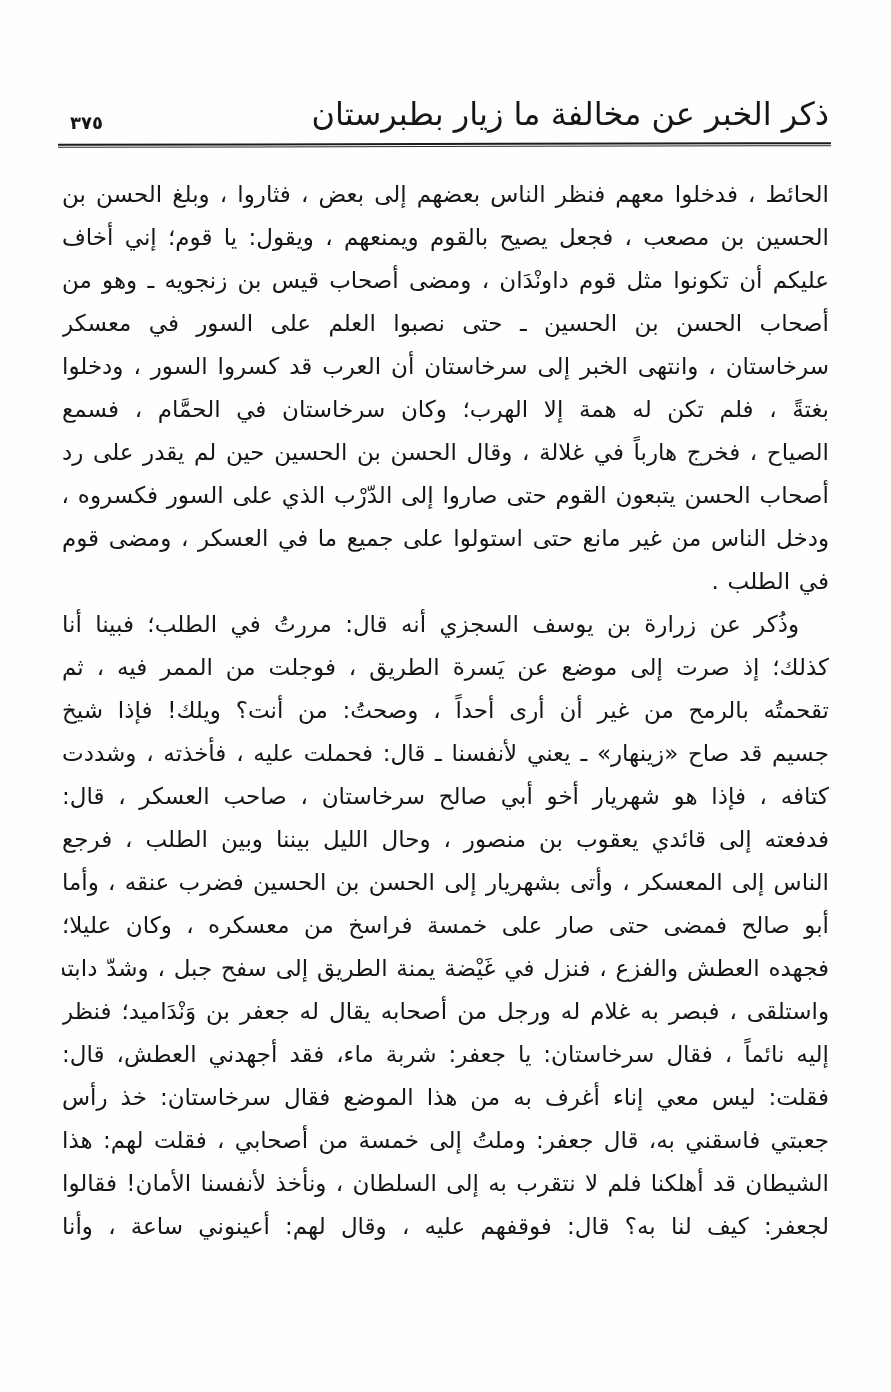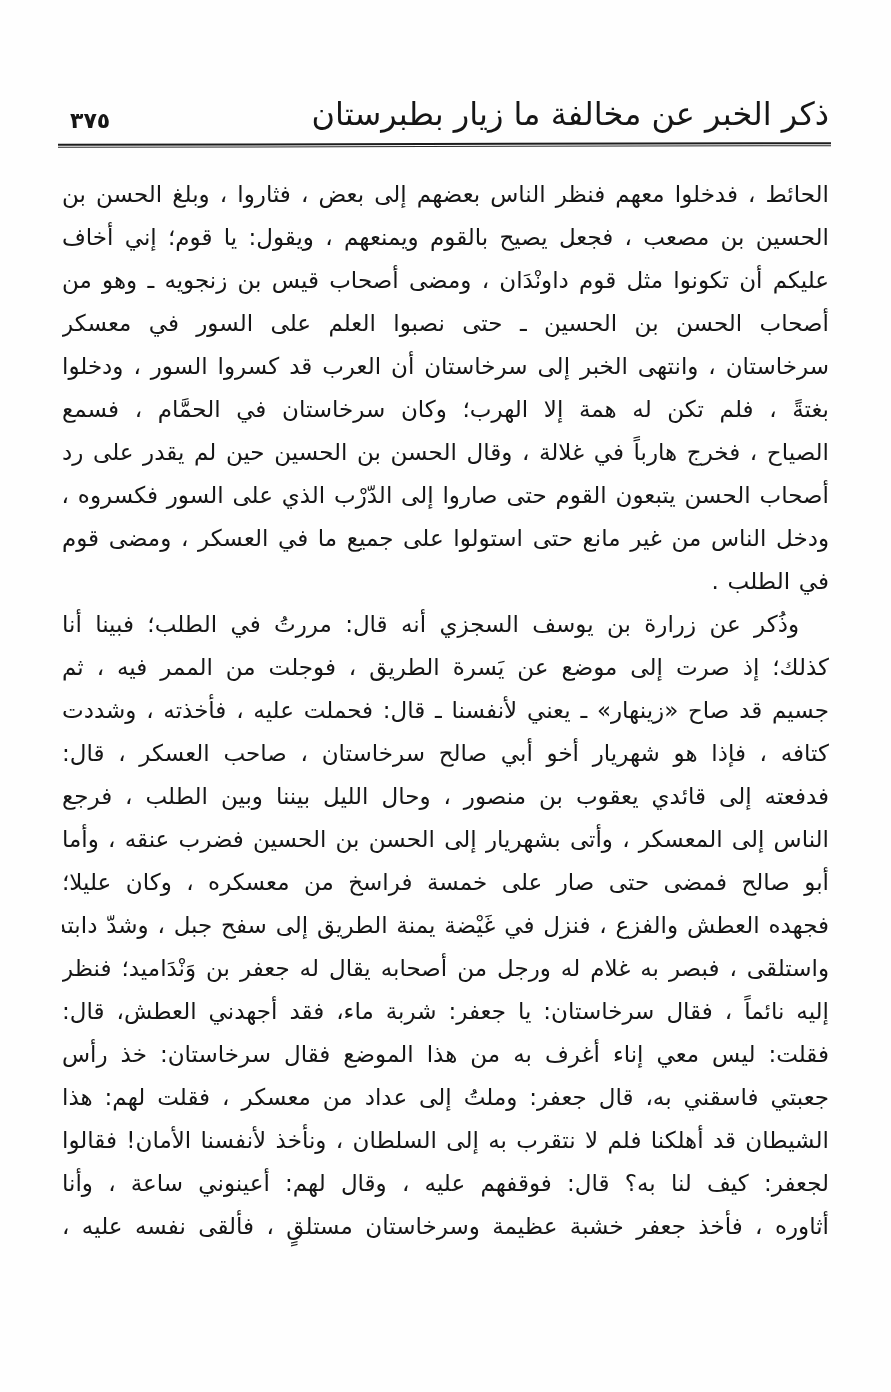--- a/index.html
+++ b/index.html
@@ -27,21 +27,21 @@
     margin-top: 56px;
   }
   .chapter-title {
     font-size: 32px;
     font-weight: normal;
     letter-spacing: 0.5px;
     white-space: nowrap;
     margin-top: 39px;
   }
   .page-number {
-    font-size: 22px;
+    font-size: 18px;
     font-weight: bold;
     white-space: nowrap;
     text-align: right;
   }
   .header-rule {
     margin: 10px 60px 0 58px;
     height: 1px;
     border-top: 2px solid #1c1c1c;
     border-bottom: 1px solid #2a2a2a;
     transform: rotate(-0.12deg);
@@ -91,29 +91,29 @@
         <div class="line">سرخاستان ، وانتهى الخبر إلى سرخاستان أن العرب قد كسروا السور ، ودخلوا</div>
         <div class="line">بغتةً ، فلم تكن له همة إلا الهرب؛ وكان سرخاستان في الحمَّام ، فسمع</div>
         <div class="line">الصياح ، فخرج هارباً في غلالة ، وقال الحسن بن الحسين حين لم يقدر على رد</div>
         <div class="line">أصحاب الحسن يتبعون القوم حتى صاروا إلى الدّرْب الذي على السور فكسروه ،</div>
         <div class="line">ودخل الناس من غير مانع حتى استولوا على جميع ما في العسكر ، ومضى قوم</div>
         <div class="line last-right">في الطلب .</div>
       </div>
     <div class="para para-indent">
         <div class="line">وذُكر عن زرارة بن يوسف السجزي أنه قال: مررتُ في الطلب؛ فبينا أنا</div>
         <div class="line">كذلك؛ إذ صرت إلى موضع عن يَسرة الطريق ، فوجلت من الممر فيه ، ثم</div>
+        <div class="line">تقحمتُه بالرمح من غير أن أرى أحداً ، وصحتُ: من أنت؟ ويلك! فإذا شيخ</div>
         <div class="line">جسيم قد صاح «زينهار» ـ يعني لأنفسنا ـ قال: فحملت عليه ، فأخذته ، وشددت</div>
         <div class="line">كتافه ، فإذا هو شهريار أخو أبي صالح سرخاستان ، صاحب العسكر ، قال:</div>
         <div class="line">فدفعته إلى قائدي يعقوب بن منصور ، وحال الليل بيننا وبين الطلب ، فرجع</div>
         <div class="line">الناس إلى المعسكر ، وأتى بشهريار إلى الحسن بن الحسين فضرب عنقه ، وأما</div>
         <div class="line">أبو صالح فمضى حتى صار على خمسة فراسخ من معسكره ، وكان عليلا؛</div>
         <div class="line">فجهده العطش والفزع ، فنزل في غَيْضة يمنة الطريق إلى سفح جبل ، وشدّ دابته</div>
         <div class="line">واستلقى ، فبصر به غلام له ورجل من أصحابه يقال له جعفر بن وَنْدَاميد؛ فنظر</div>
         <div class="line">إليه نائماً ، فقال سرخاستان: يا جعفر: شربة ماء، فقد أجهدني العطش، قال:</div>
         <div class="line">فقلت: ليس معي إناء أغرف به من هذا الموضع فقال سرخاستان: خذ رأس</div>
-        <div class="line">جعبتي فاسقني به، قال جعفر: وملتُ إلى عداد من معسكر ، فقلت لهم: هذا</div>
+        <div class="line">جعبتي فاسقني به، قال جعفر: وملتُ إلى خمسة من أصحابي ، فقلت لهم: هذا</div>
         <div class="line">الشيطان قد أهلكنا فلم لا نتقرب به إلى السلطان ، ونأخذ لأنفسنا الأمان! فقالوا</div>
         <div class="line">لجعفر: كيف لنا به؟ قال: فوقفهم عليه ، وقال لهم: أعينوني ساعة ، وأنا</div>
-        <div class="line">أثاوره ، فأخذ جعفر خشبة عظيمة وسرخاستان مستلقٍ ، فألقى نفسه عليه ،</div>
       </div>
   </div>
 
 </div>
 
 </body></html>

